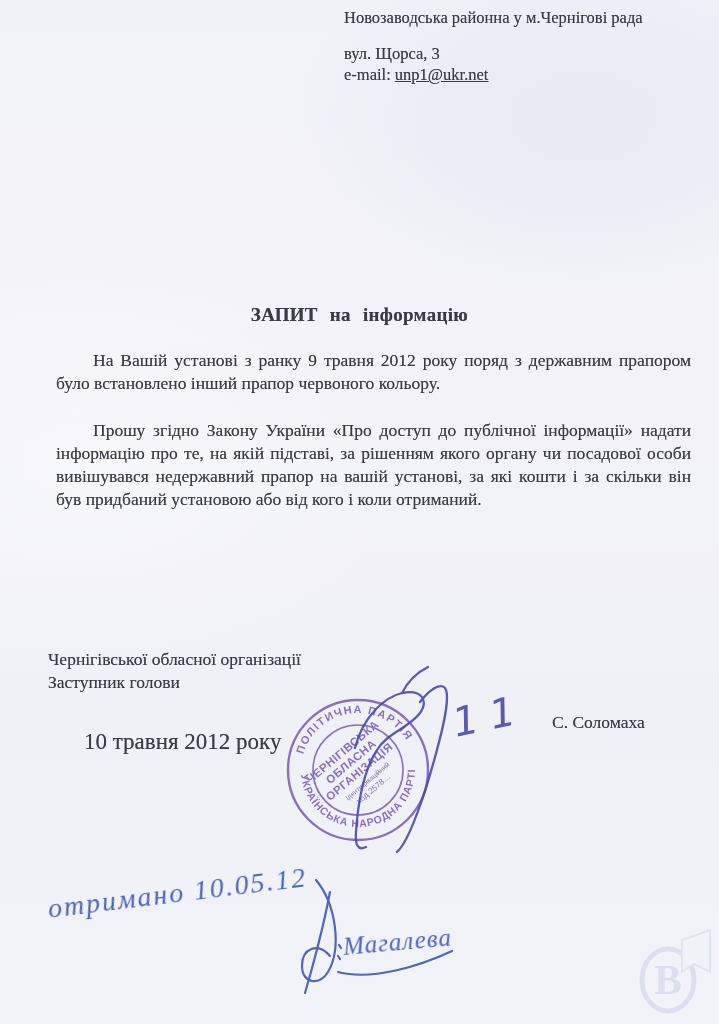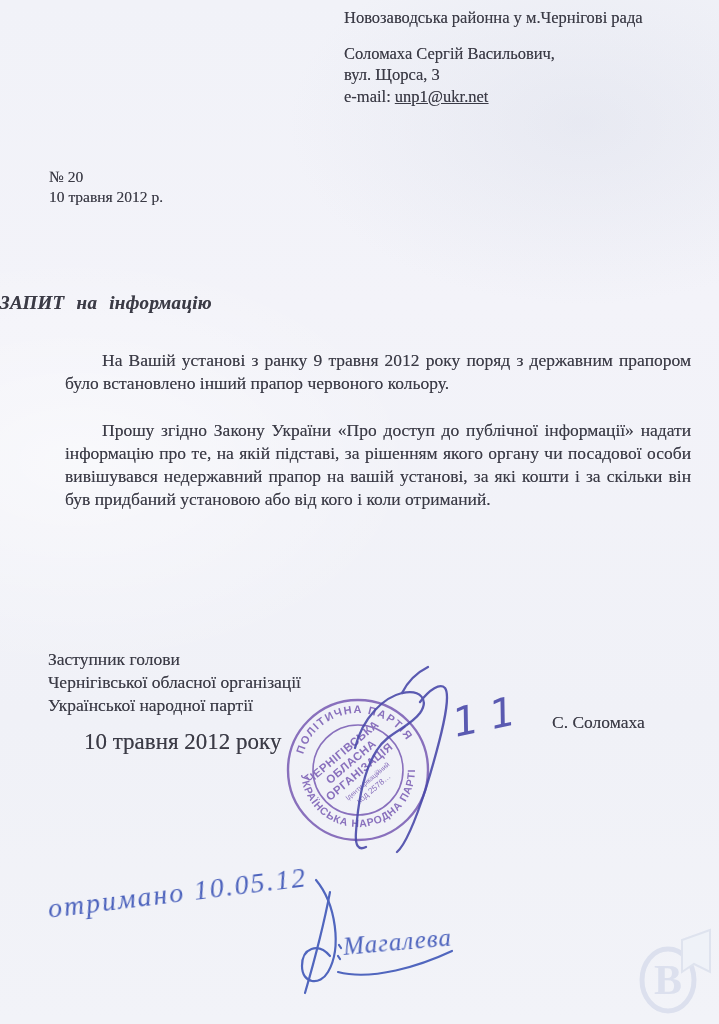--- a/index.html
+++ b/index.html
@@ -21,29 +21,29 @@
     font-size:16.5px;line-height:21.5px;
   }
   .recipient .gap{height:14px;}
   .email-label{}
   .email-value{text-decoration:underline;margin-top:26px;}
   .ref{
     position:absolute;left:49px;top:167px;
     font-size:15.5px;line-height:20px;
   }
   .doc-title{
-    position:absolute;left:0;top:292px;width:719px;
-    font-weight:bold;font-size:19px;
-    word-spacing:7px;letter-spacing:0.3px;font-style:italic;
+    position:absolute;left:0;top:304px;width:719px;
+    text-align:center;font-weight:bold;font-size:19px;
+    word-spacing:7px;letter-spacing:0.3px;
   }
   .body-text{
     position:absolute;left:48px;top:349px;width:643px;
     font-size:17.5px;line-height:23px;
   }
-  .body-text p{margin:0 0 24px 17px;text-indent:37px;text-align:justify;}
+  .body-text p{margin:0 0 24px 8px;text-indent:37px;text-align:justify;}
   .sign-block{
     position:absolute;left:48px;top:648px;
     font-size:17.5px;line-height:23px;
   }
   .sign-date{position:absolute;left:84px;top:729px;font-size:23px;}
   .sign-name{position:absolute;left:552px;top:712px;font-size:17.5px;}
   .ink-note{
     position:absolute;left:46px;top:893px;
     font-family:"Liberation Serif",serif;font-style:italic;
     font-size:28px;letter-spacing:2px;color:#3f57b8;
@@ -62,44 +62,38 @@
   .watermark-svg{position:absolute;left:636px;top:926px;opacity:0.9;}
 </style>
 </head>
 <body>
 
 <div class="page">
 
   <div class="recipient typed">
     <div>Новозаводська районна у м.Чернігові рада</div>
     <div class="gap"></div>
-    <div>Соломаха Сергій Васильович,</div>
     <div>вул. Щорса, 3</div>
     <div>
       <span class="email-label">e-mail:</span>
       <span class="email-value">unp1@ukr.net</span>
     </div>
   </div>
 
-  <div class="ref typed">
-    <div>№ 20</div>
-    <div>10 травня 2012 р.</div>
-  </div>
 
   <div class="doc-title typed">ЗАПИТ на інформацію</div>
 
   <div class="body-text typed">
     <p>На Вашій установі з ранку 9 травня 2012 року поряд з державним прапором було встановлено інший прапор червоного кольору.</p>
     <p>Прошу згідно Закону України «Про доступ до публічної інформації» надати інформацію про те, на якій підставі, за рішенням якого органу чи посадової особи вивішувався недержавний прапор на вашій установі, за які кошти і за скільки він був придбаний установою або від кого і коли отриманий.</p>
   </div>
 
   <div class="sign-block typed">
+    <div>Чернігівської обласної організації</div>
     <div>Заступник голови</div>
-    <div>Чернігівської обласної організації</div>
-    <div>Української народної партії</div>
   </div>
   <div class="sign-date typed">10 травня 2012 року</div>
   <div class="sign-name typed">С. Соломаха</div>
 
   <svg class="stamp-svg" width="150" height="150" viewBox="-75 -75 150 150">
     <defs>
       <path id="arcTop" d="M -57,0 A 57 57 0 0 1 57,0" fill="none"></path>
       <path id="arcBottom" d="M -57,0 A 57 57 0 0 0 57,0" fill="none"></path>
     </defs>
     <g fill="none" stroke="#7b5fb5">

